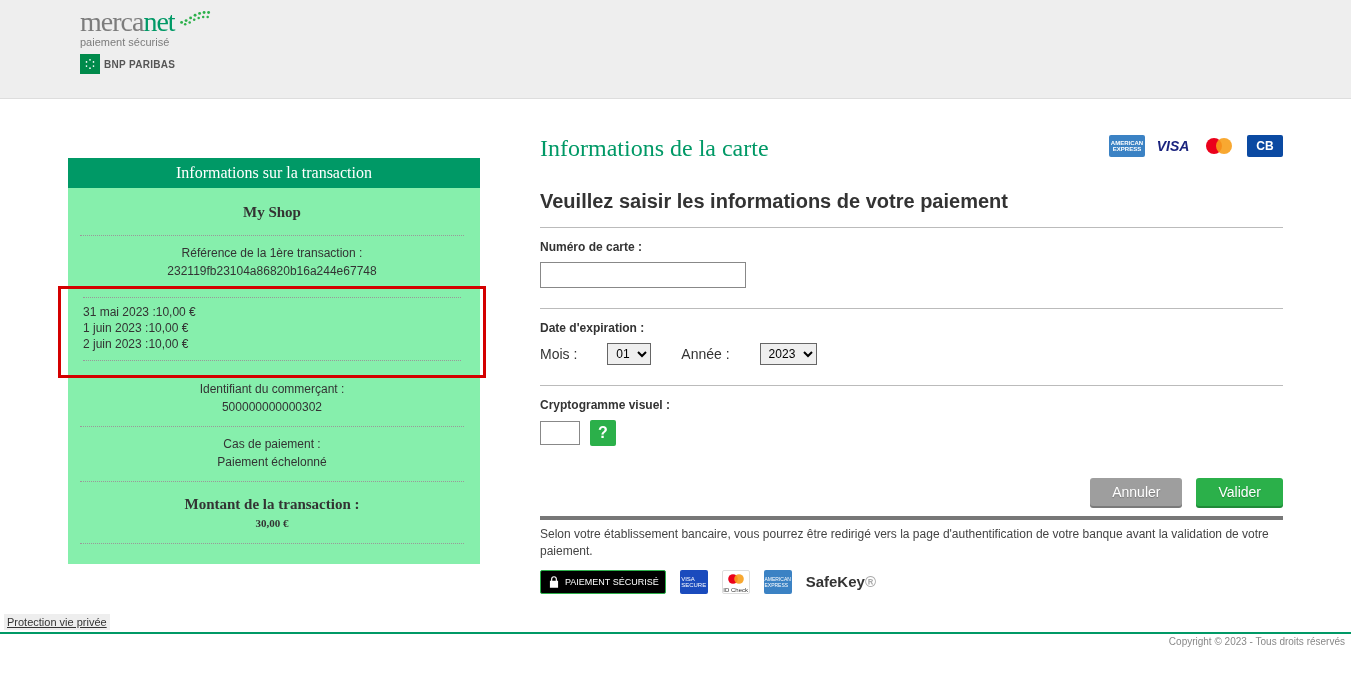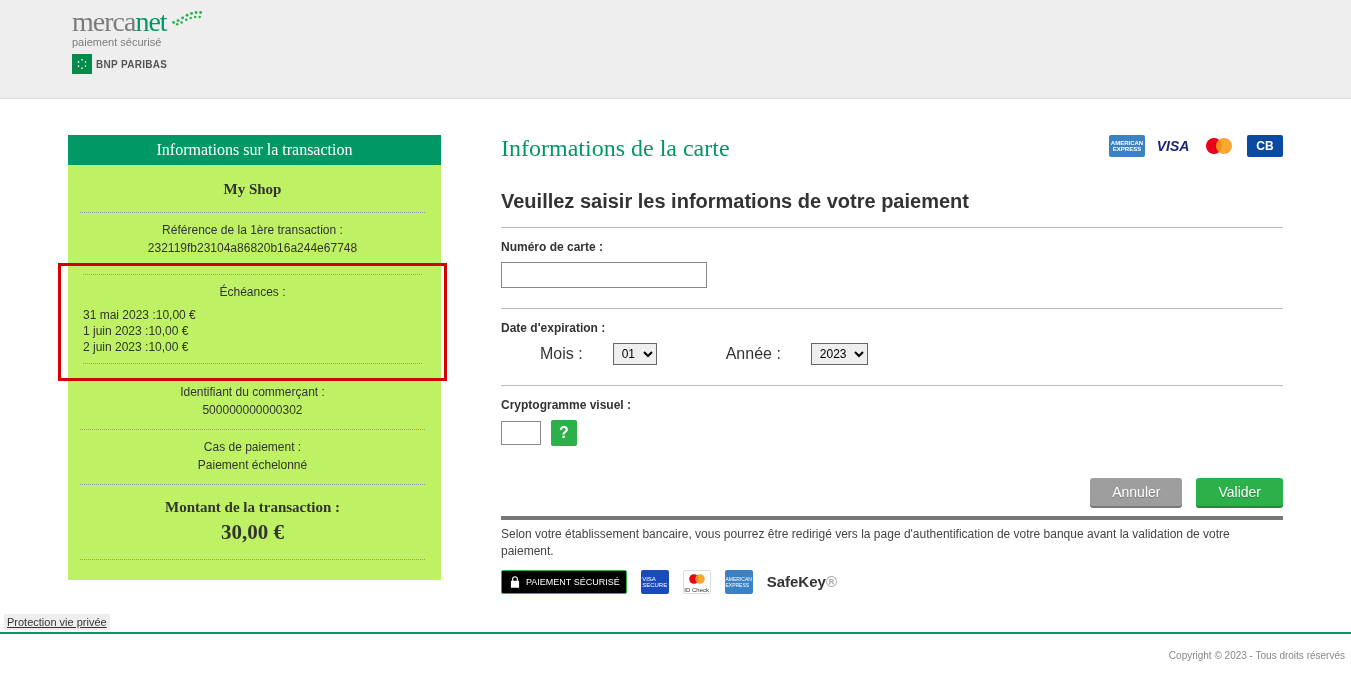--- a/index.html
+++ b/index.html
@@ -13,21 +13,21 @@
   
   .topbar {
     width: 100%;
     height: 99px;
     background: #eeeeee;
     border-bottom: 1px solid #ddd;
     position: relative;
   }
   .logo-wrap {
     position: absolute;
-    left: 72px;
+    left: 80px;
     top: 8px;
   }
   .logo-mercanet {
     font-family: Georgia, "Times New Roman", serif;
     font-size: 28px;
     color: #7c7c7c;
     letter-spacing: -1px;
     line-height: 1;
   }
   .logo-mercanet .net { color: #009966; }
@@ -56,23 +56,24 @@
   .bnp-text { font-size: 10px; color:#555; font-weight:bold; letter-spacing:0.3px;}
   
   .page {
     display: flex;
     align-items: flex-start;
     padding: 36px 68px 20px 68px;
     gap: 60px;
   }
   
   .tx-panel {
-    width: 373px;
-    background: #bef264;
+    width: 412px;
+    background: #86efac;
     padding-bottom: 14px;
+    margin-top: 23px;
   }
   .tx-header {
     background: #009966;
     color: #fff;
     text-align: center;
     font-family: Georgia, serif;
     font-size: 16px;
     padding: 6px 4px;
   }
   .tx-body { padding: 6px 16px 0 12px; }
@@ -105,21 +106,21 @@
     font-family: Georgia, serif;
     font-weight: bold;
     text-align: center;
     font-size: 15px;
     padding: 8px 0 4px 0;
   }
   .tx-amount-val {
     font-family: Georgia, serif;
     font-weight: bold;
     text-align:center;
-    font-size: 21px;
+    font-size: 11px;
     padding-bottom: 10px;
   }
 
   
   .card-section { flex: 1; }
   .card-top-row {
     display: flex;
     justify-content: space-between;
     align-items: flex-start;
   }
@@ -151,21 +152,21 @@
   .card-hr { border:none; border-top:1px solid #bbb; margin: 0 0 12px 0; }
   .field-label { font-weight:bold; font-size:12px; margin-bottom:8px; display:block; }
   .field-row { margin-bottom: 20px; }
   .card-num-input {
     width: 206px; height:26px;
     border:1px solid #888;
     padding: 2px 4px;
     font-size:13px;
   }
   .exp-row { display:flex; gap:30px; align-items:center; margin-top:4px;}
-  .exp-row label { font-size:16px;margin-left:39px; }
+  .exp-row label { font-size:14px; }
   select.exp-sel {
     border:1px solid #666;
     background:#efefef;
     font-size:12px;
     padding:2px 4px;
     height:22px;
   }
   .cvv-row { display:flex; gap:10px; align-items:center; margin-top:4px;}
   .cvv-input { width:40px; height:24px; border:1px solid #888; padding:2px 4px; }
   .help-btn {
@@ -225,21 +226,21 @@
     font-size:11px;
     color:#333;
     text-decoration: underline;
     background:#eeeeee;
     padding: 2px 3px;
     display:inline-block;
   }
   .footer-line { border:none; border-top:2px solid #009966; }
   .footer {
     display:flex; justify-content:flex-end;
-    padding: 16px 6px;
+    padding: 2px 6px;
     font-size: 10px;
     color:#888;
   }
 </style>
 </head>
 <body>
 
 <div class="topbar">
   <div class="logo-wrap">
     <div>
@@ -290,21 +291,20 @@
   <div class="tx-panel">
     <div class="tx-header">Informations sur la transaction</div>
     <div class="tx-body">
       <div class="tx-shop">My Shop</div>
       <hr class="tx-sep">
       <div class="tx-label">Référence de la 1ère transaction :</div>
       <div class="tx-value">232119fb23104a86820b16a244e67748</div>
 
       <div class="echeances-box">
         <hr class="tx-sep">
-        <div class="tx-label" style="padding-bottom:8px;">Échéances :</div>
         <div class="eche-row">
           <span>31 mai 2023 :</span>
           <span class="amt">10,00 €</span>
         </div>
         <div class="eche-row">
           <span>1 juin 2023 :</span>
           <span class="amt">10,00 €</span>
         </div>
         <div class="eche-row">
           <span>2 juin 2023 :</span>

